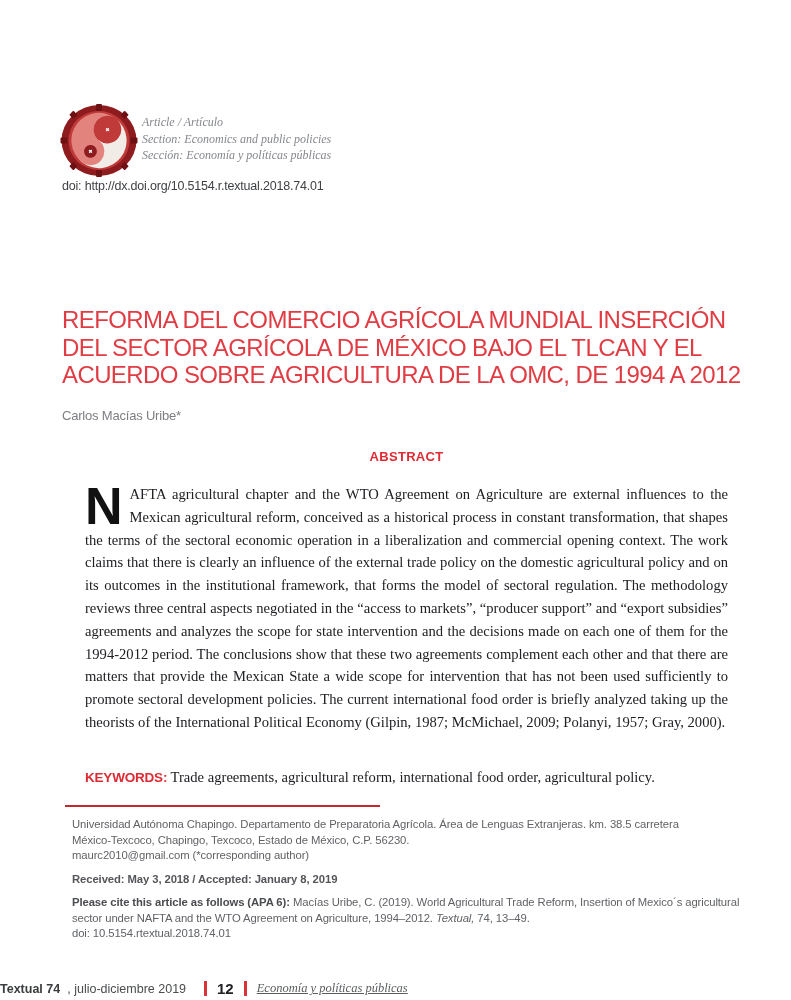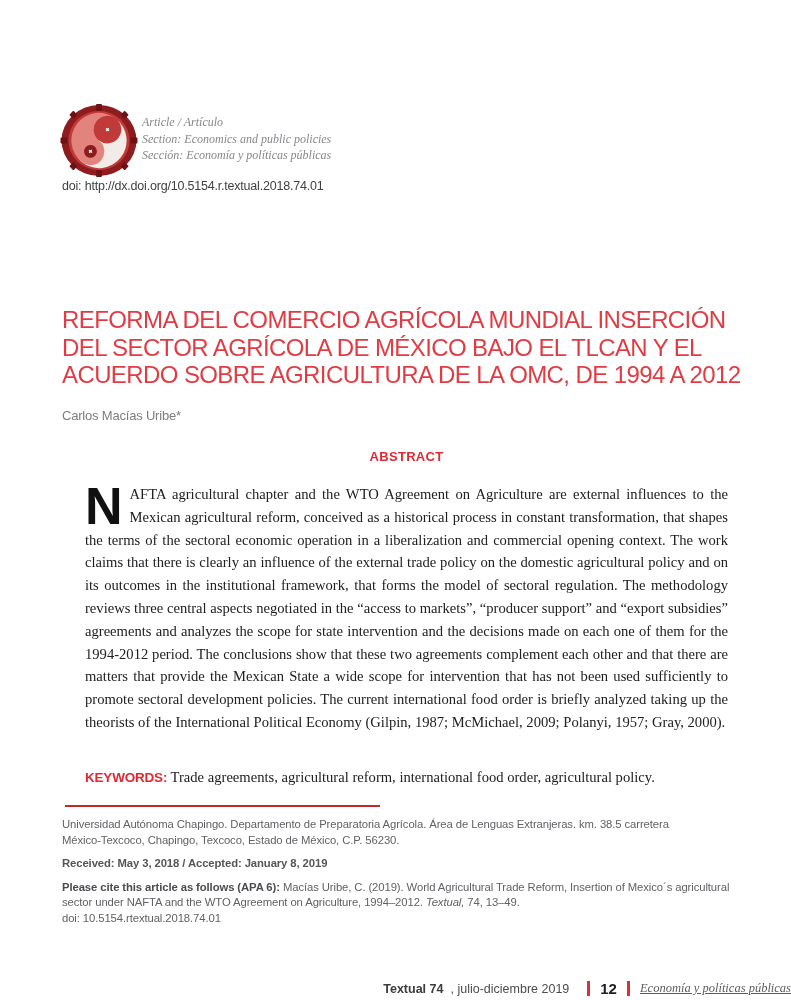--- a/index.html
+++ b/index.html
@@ -34,29 +34,29 @@
     color:#202124;text-align:justify;}
   .dropcap{float:left;font-family:"Liberation Sans",sans-serif;
     font-weight:700;font-size:52px;line-height:41px;color:#111;
     margin:3px 7px 0 0;}
   .keywords{position:absolute;left:85px;top:741px;width:643px;
     font-family:"Liberation Serif",serif;font-size:14.6px;color:#202124;}
   .keywords-label{font-family:"Liberation Sans",sans-serif;
     font-weight:700;color:#e02a33;font-size:13.5px;letter-spacing:-0.2px;}
   
   .footnote-rule{position:absolute;left:65px;top:777px;width:315px;height:2px;background:#c5262c;}
-  .footnote{position:absolute;left:62px;top:789px;width:672px;
+  .footnote{position:absolute;left:72px;top:789px;width:672px;
     font-size:11.3px;line-height:15.5px;color:#606266;letter-spacing:-0.1px;}
   .footnote .block{margin-bottom:8px;}
   .received{font-weight:600;color:#54565a;}
   .cite-label{font-weight:700;color:#4a4c50;}
   .cite-journal{font-style:italic;}
   
   .page-footer{position:absolute;left:0;top:952px;width:791px;
-    display:flex;justify-content:flex-end;align-items:center;
+    display:flex;justify-content:flex-start;align-items:center;
     font-size:12.5px;color:#3f4144;}
   .footer-journal{font-weight:700;color:#3a3c3e;}
   .footer-issue{color:#4a4c4e;padding-left:7px;}
   .footer-divider{width:3px;height:15px;background:#d8333a;margin:0 10px;}
   .footer-divider.first{margin-left:18px;}
   .footer-page{font-weight:700;font-size:15px;color:#202124;}
   .footer-section{font-family:"Liberation Serif",serif;font-style:italic;
     color:#5a5c5e;font-size:12.5px;text-decoration:underline;}
 </style>
 </head>
@@ -113,20 +113,21 @@
 
   <div class="keywords">
     <span class="keywords-label">KEYWORDS:</span><span> Trade agreements, agricultural reform, international food order, agricultural policy.</span>
   </div>
 
   <div class="footnote-rule"></div>
   <div class="footnote">
     <div class="block">
       <div>Universidad Autónoma Chapingo. Departamento de Preparatoria Agrícola. Área de Lenguas Extranjeras. km. 38.5 carretera</div>
       <div>México-Texcoco, Chapingo, Texcoco, Estado de México, C.P. 56230.</div>
+      <div>maurc2010@gmail.com  (*corresponding author)</div>
     </div>
     <div class="block received">Received: May 3, 2018 / Accepted: January 8, 2019</div>
     <div class="block">
       <span class="cite-label">Please cite this article as follows (APA 6):</span><span> Macías Uribe, C. (2019). World Agricultural Trade Reform, Insertion of Mexico´s agricultural sector under NAFTA and the WTO Agreement on Agriculture, 1994–2012. </span><span class="cite-journal">Textual,</span><span> 74, 13–49.</span>
       <div>doi: 10.5154.rtextual.2018.74.01</div>
     </div>
   </div>
 
   <div class="page-footer">
     <span class="footer-journal">Textual 74</span>

